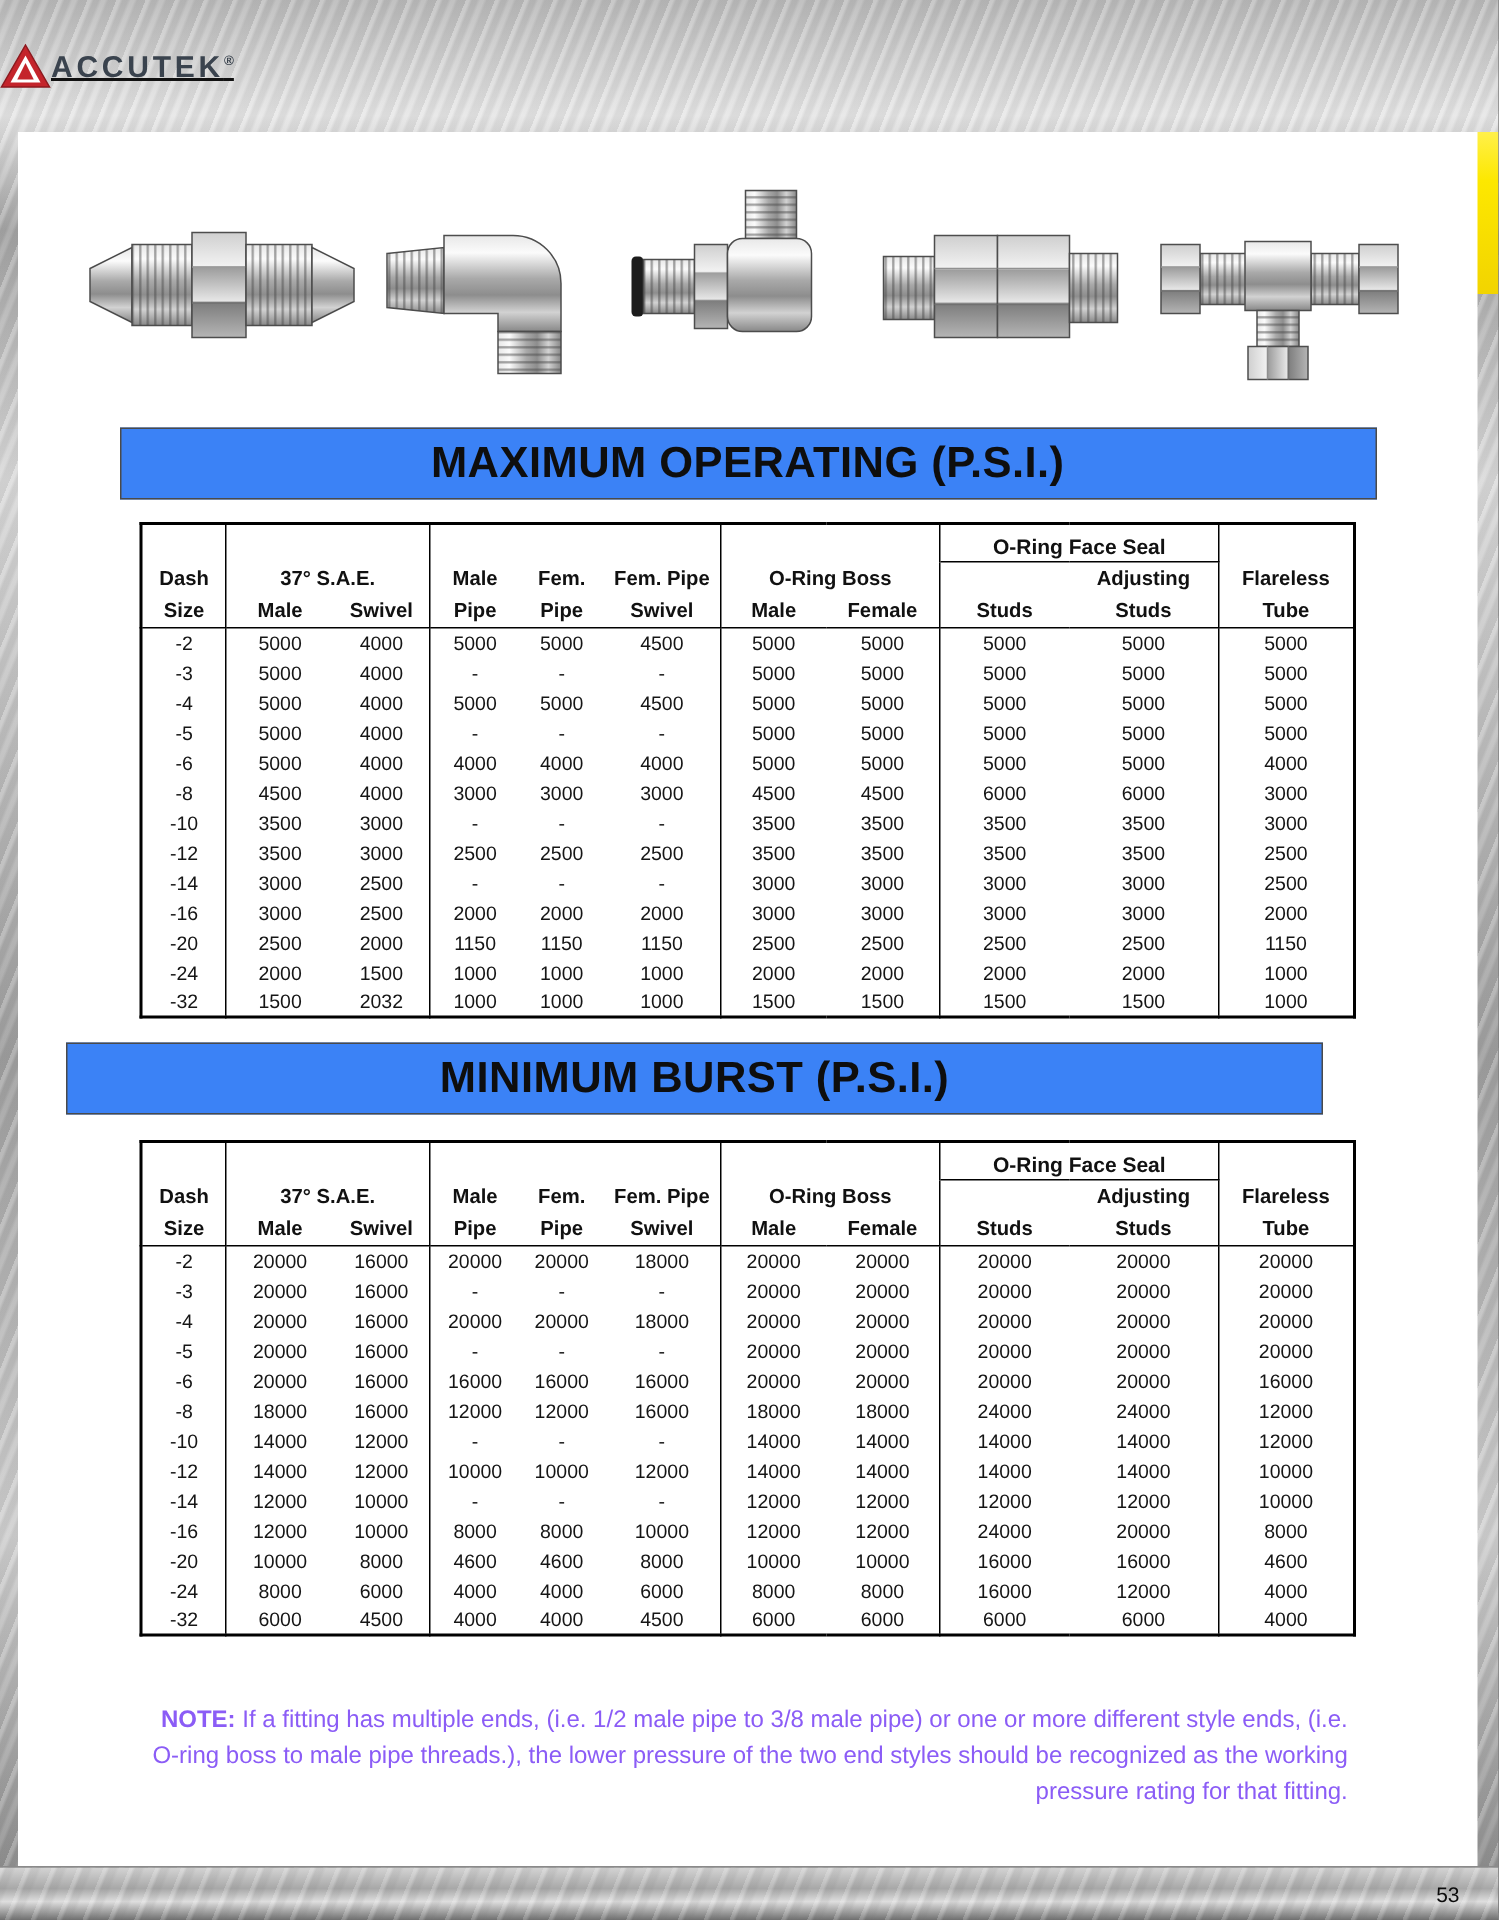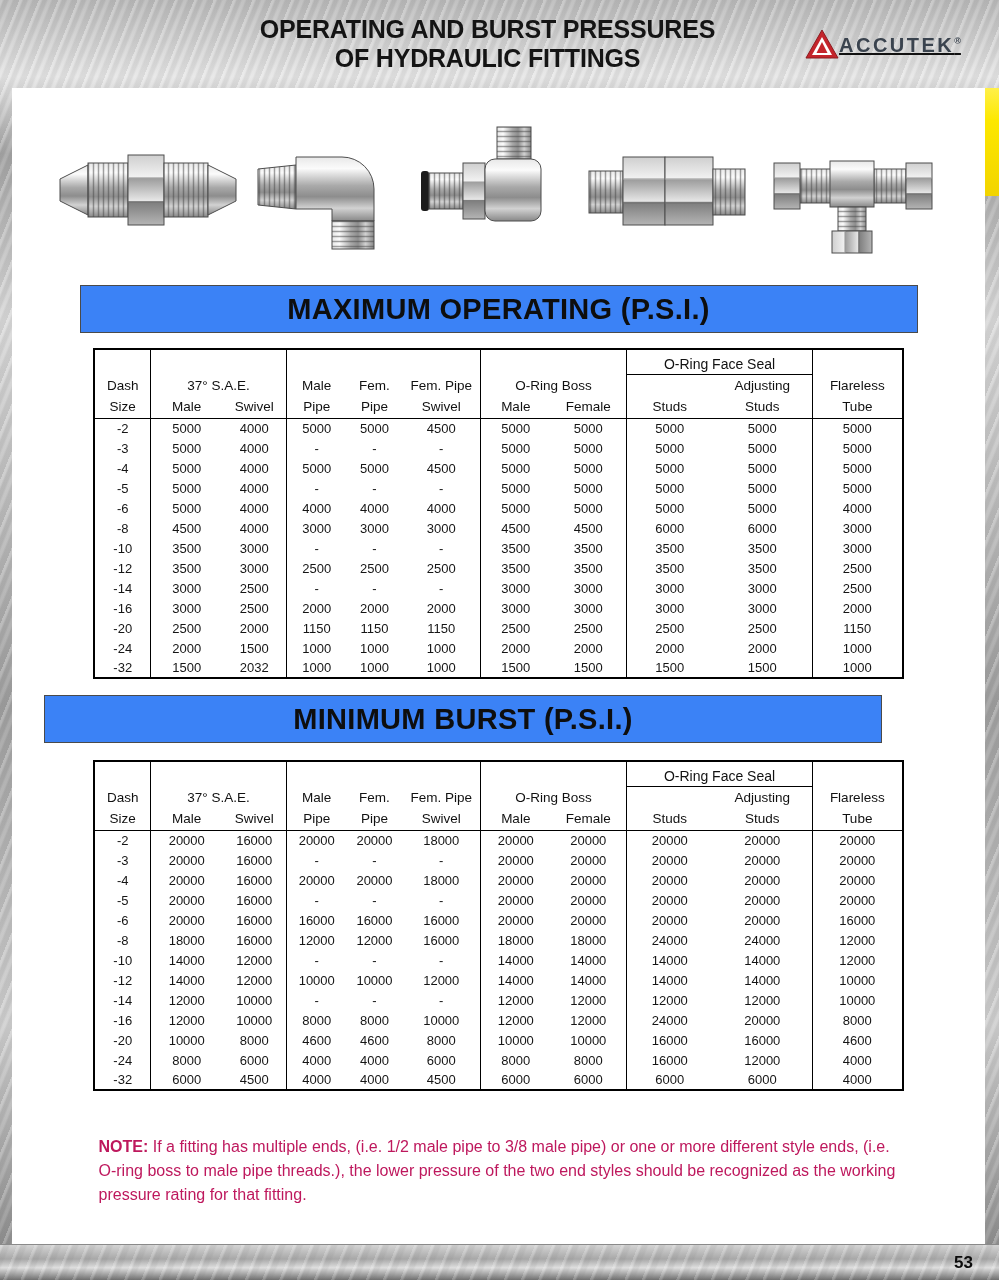--- a/index.html
+++ b/index.html
@@ -31,38 +31,38 @@
   .banner {
     width:838px; margin:0 auto 15px auto; height:48px;
     background:#3b82f6; border:1px solid #4a4a4a;
     display:flex; align-items:center; justify-content:center;
     font-size:29px; font-weight:bold; letter-spacing:0.3px; color:#0e0e0e;
   }
   .banner.second { margin-bottom:17px;margin-left:32px; }
   
   table.ptable { border-collapse:collapse; table-layout:fixed; width:808px; margin:0 auto 16px auto; border:2px solid #000; background:#fff; }
   table.ptable th, table.ptable td { text-align:center; vertical-align:middle; padding:0 2px; overflow:hidden; white-space:nowrap; }
-  table.ptable thead th { font-weight:normal; font-size:13.5px; height:22px; }
+  table.ptable thead th { font-weight:bold; font-size:13.5px; height:22px; }
   table.ptable thead tr:first-child th { height:25px; padding-top:4px; }
   table.ptable .ofs-label { border-bottom:1.5px solid #000; font-size:14px; }
   table.ptable .hdr-bottom th { border-bottom:1.5px solid #000; }
   table.ptable .gsep { border-right:1.5px solid #000; }
   table.ptable tbody td { font-size:13px; height:20px; color:#151515; }
   
-  .note { width:800px; margin:44px auto 0 auto; text-align:left; font-size:16px; line-height:1.5; color:#be185d; }
+  .note { width:800px; margin:44px auto 0 auto; text-align:right; font-size:16px; line-height:1.5; color:#8b5cf6; }
   .note b { font-weight:bold; }
   
   .footer-band {
     position:absolute; bottom:0; left:0; width:100%; height:36px;
     border-top:1px solid #8a8a8a;
     background:
       repeating-linear-gradient(112deg, rgba(255,255,255,0.20) 0 2px, rgba(110,110,110,0.10) 4px 8px, transparent 10px 16px),
       linear-gradient(180deg,#d4d4d4,#a8a8a8 40%,#dedede 65%,#6f6f6f);
   }
-  .page-num { position:absolute; right:26px; top:50%; transform:translateY(-50%); font-weight:bold; font-size:17px; color:#0c0c0c; }
+  .page-num { position:absolute; right:26px; top:50%; transform:translateY(-50%); font-weight:normal; font-size:14px; color:#0c0c0c; }
 </style>
 </head>
 <body>
 
 <div class="page">
 
   <svg width="0" height="0" style="position:absolute" aria-hidden="true">
     <defs>
       <linearGradient id="gV" x1="0" y1="0" x2="0" y2="1">
         <stop offset="0" stop-color="#e8e8e8"></stop>
@@ -99,24 +99,20 @@
       <pattern id="thV" width="5" height="10" patternUnits="userSpaceOnUse">
         <line x1="1.5" y1="0" x2="1.5" y2="10" stroke="rgba(70,70,70,0.5)" stroke-width="1.5"></line>
       </pattern>
       <pattern id="thH" width="10" height="5" patternUnits="userSpaceOnUse">
         <line x1="0" y1="1.5" x2="10" y2="1.5" stroke="rgba(70,70,70,0.5)" stroke-width="1.5"></line>
       </pattern>
     </defs>
   </svg>
 
   <header class="header-band">
-    <div class="header-title">
-      <div>OPERATING AND BURST PRESSURES</div>
-      <div>OF HYDRAULIC FITTINGS</div>
-    </div>
     <div class="logo">
       <svg width="34" height="30" viewBox="0 0 34 30">
         <polygon points="17,1 33,29 1,29" fill="#c4242b" stroke="#8c1a1f" stroke-width="1"></polygon>
         <polygon points="17,8 27,26 7,26" fill="#ffffff"></polygon>
         <polygon points="17,13 22.5,24 11.5,24" fill="#c4242b"></polygon>
       </svg>
       <div class="logo-text"><span>ACCUTEK</span><sup>®</sup></div>
     </div>
   </header>
 

